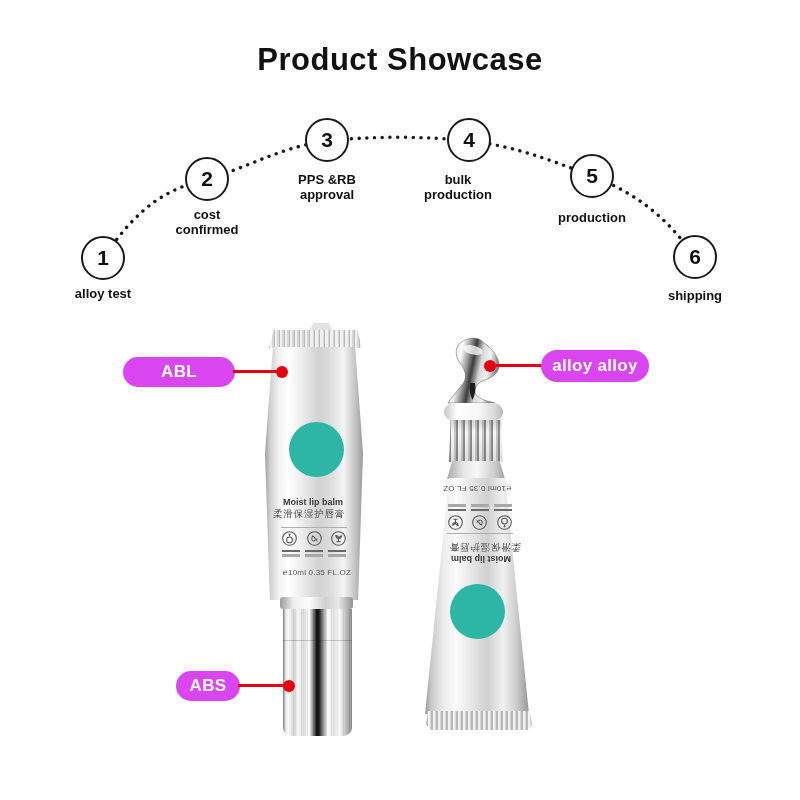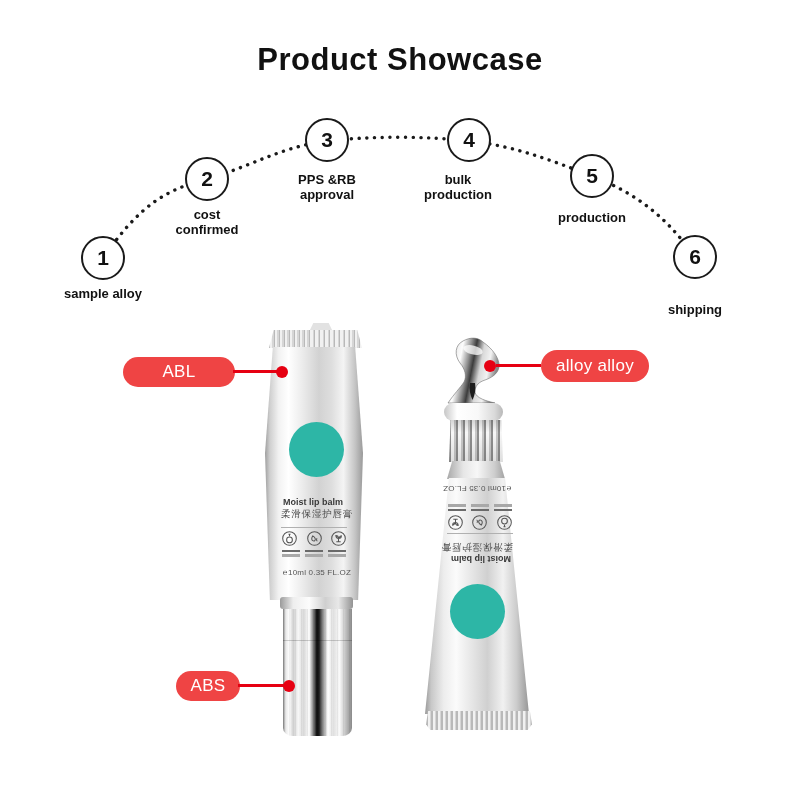--- a/index.html
+++ b/index.html
@@ -19,39 +19,39 @@
     position:absolute; width:44px; height:44px; border:2px solid #1a1a1a;
     border-radius:50%; background:#fff; display:flex; align-items:center;
     justify-content:center; font-size:21px; font-weight:700; color:#111;
   }
   .step-label {
     position:absolute; width:140px; text-align:center; font-size:13px;
     font-weight:700; color:#111; line-height:1.18; white-space:pre-line;
   }
   
   .pill {
-    position:absolute; background:#ef4444; color:#fff; font-weight:400;
+    position:absolute; background:#d946ef; color:#fff; font-weight:700;
     font-size:17px; display:flex; align-items:center; justify-content:center;
     border-radius:17px; letter-spacing:0.3px;
   }
   .c-line { position:absolute; height:3px; background:#e60012; }
   .c-dot  { position:absolute; width:12px; height:12px; border-radius:50%; background:#e60012; }
   
   .rib-band {
     background:repeating-linear-gradient(90deg,#b9b9b9 0 1.5px,#f1f1f1 1.5px 3.5px,#d6d6d6 3.5px 5px);
     position:absolute;
   }
   .silver-body {
     position:absolute;
     background:linear-gradient(90deg,#9f9f9f 0%,#cfcfcf 5%,#f2f2f2 14%,#ffffff 24%,#ececec 38%,#d2d2d2 55%,#dedede 68%,#f4f4f4 80%,#c4c4c4 92%,#9a9a9a 100%);
   }
   .label-wrap { position:absolute; }
   .p-dot  { position:absolute; left:24px; top:75px; width:55px; height:55px; border-radius:50%; }
   .p-name { position:absolute; left:18px; top:150px; font-size:9px; font-weight:700; color:#3a3a3a; white-space:nowrap; }
-  .p-zh   { position:absolute; left:16px; top:161px; font-size:9.5px; color:#4a4a4a; letter-spacing:0.8px; white-space:nowrap; }
+  .p-zh   { position:absolute; left:8px; top:161px; font-size:9.5px; color:#4a4a4a; letter-spacing:0.8px; white-space:nowrap; }
   .p-line { position:absolute; left:16px; top:180px; width:66px; height:1px; background:#b0b0b0; }
   .p-icons{ position:absolute; left:17px; top:184px; width:64px; display:flex; justify-content:space-between; }
   .p-icons svg { display:block; }
   .p-micro{ position:absolute; left:17px; top:203px; width:64px; display:flex; justify-content:space-between; }
   .p-micro .col { width:18px; }
   .p-micro .b1 { height:2px; background:#6a6a6a; margin-bottom:2px; }
   .p-micro .b2 { height:3px; background:#a8a8a8; }
   .p-vol  { position:absolute; left:18px; top:221px; font-size:8px; color:#555; white-space:nowrap; letter-spacing:0.2px; }
   
   .cap-collar {
@@ -90,21 +90,21 @@
 <div class="canvas">
 
   <div class="title">Product Showcase</div>
 
   <svg class="arc-svg" viewBox="0 0 800 340">
     <path d="M103,258 C140,205 165,190 207,179 C250,167 280,147 327,141 C370,136 428,136 469,141 C515,146 550,160 592,176 C635,193 665,215 695,257" fill="none" stroke="#1a1a1a" stroke-width="3.4" stroke-dasharray="0.1 7.6" stroke-linecap="round"></path>
   </svg>
 
   <div>
     <div class="step-circle" style="left:81px;top:236px">1</div>
-    <div class="step-label" style="left:33px;top:286px">sample alloy</div>
+    <div class="step-label" style="left:33px;top:286px">alloy test</div>
   </div>
   <div>
     <div class="step-circle" style="left:185px;top:157px">2</div>
     <div class="step-label" style="left:137px;top:207px">cost
 confirmed</div>
   </div>
   <div>
     <div class="step-circle" style="left:305px;top:118px">3</div>
     <div class="step-label" style="left:257px;top:172px">PPS &amp;RB
 approval</div>
@@ -113,21 +113,21 @@
     <div class="step-circle" style="left:447px;top:118px">4</div>
     <div class="step-label" style="left:388px;top:172px">bulk
 production</div>
   </div>
   <div>
     <div class="step-circle" style="left:570px;top:154px">5</div>
     <div class="step-label" style="left:522px;top:210px">production</div>
   </div>
   <div>
     <div class="step-circle" style="left:673px;top:235px">6</div>
-    <div class="step-label" style="left:625px;top:302px">shipping</div>
+    <div class="step-label" style="left:625px;top:288px">shipping</div>
   </div>
 
   <div>
     <div style="position:absolute;left:309px;top:323px;width:24px;height:9px;background:#e2e2e2;clip-path:polygon(18% 0,82% 0,100% 100%,0 100%)"></div>
     <div class="rib-band" style="left:269px;top:330px;width:93px;height:18px;clip-path:polygon(5% 0,95% 0,100% 100%,0 100%)"></div>
     <div class="silver-body" style="left:265px;top:347px;width:98px;height:253px;clip-path:polygon(8% 0,92% 0,100% 42%,95% 100%,5% 100%,0 42%)"></div>
 
     <div class="label-wrap" style="left:265px;top:347px;width:98px;height:253px">
       <div class="p-dot" style="background:#2db6a6"></div>
       <div class="p-name">Moist lip balm</div>

